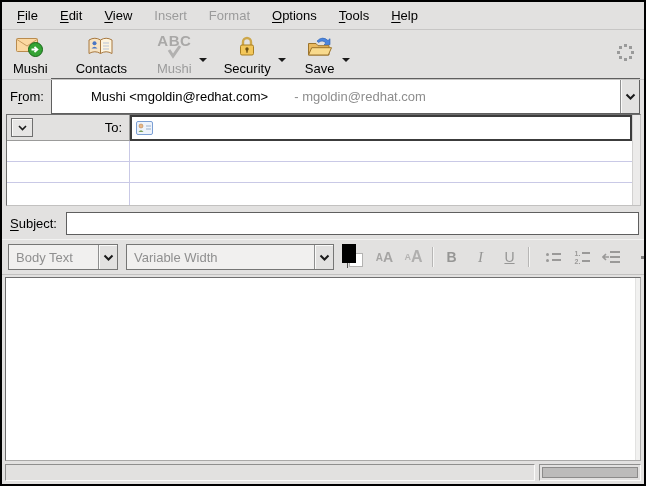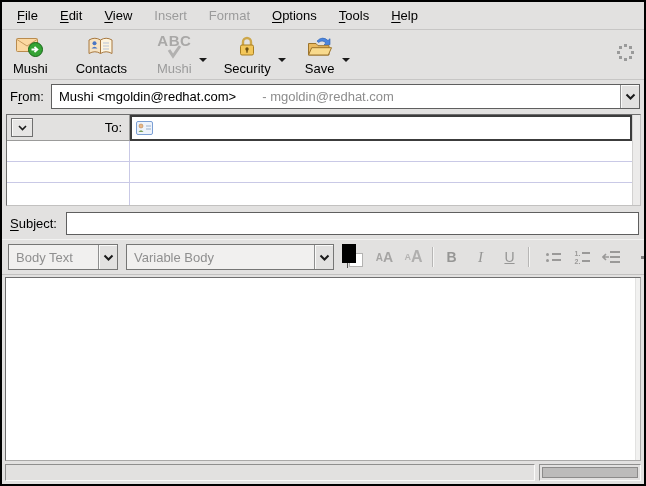--- a/index.html
+++ b/index.html
@@ -33,22 +33,22 @@
            margin-top: 26px; margin-left: 0; margin-right: 4px; }
   .throbber { position: absolute; right: 9px; top: 13px; width: 19px; height: 19px; }
   .throbber::before { content: ""; position: absolute; left: 8px; top: 8px; width: 3px; height: 3px;
       background: transparent;
       box-shadow: 0 -7px #9a9a9a, 5px -5px #9a9a9a, 7px 0 #9a9a9a, 5px 5px #9a9a9a,
                   0 7px #9a9a9a, -5px 5px #9a9a9a, -7px 0 #9a9a9a, -5px -5px #9a9a9a; }
   
   .from-row { height: 32px; flex: 0 0 32px; display: flex; align-items: center;
               padding: 0 4px 0 8px; }
   .from-label { margin-right: 7px; white-space: nowrap; }
-  .combo { height: 25px; display: flex; align-items: stretch; background: #fff;
-           border: 1px solid #5f5f5f; }
+  .combo { height: 36px; display: flex; align-items: stretch; background: #fff;
+           border: 1px solid #5f5f5f; padding-left: 32px; }
   .from-combo { flex: 1; }
   .combo-text { flex: 1; display: flex; align-items: center; padding-left: 7px;
                 white-space: nowrap; overflow: hidden; }
   .combo-hint { color: #8d8d8d; margin-left: 26px; }
   .combo-arrow { width: 19px; background: #e2e1e0; border-left: 1px solid #8f8f8f;
                  display: flex; align-items: center; justify-content: center;
                  box-shadow: inset 1px 1px 0 #fafaf9; }
   
   .recip { flex: 0 0 92px; height: 92px; margin: 2px 3px 0 4px; background: #fff;
            border-top: 1px solid #6e6e6e; border-left: 1px solid #6e6e6e;
@@ -264,21 +264,21 @@
   <div class="formatbar">
     <div class="fcombo fc-style">
       <div class="combo-text">Body Text</div>
       <div class="combo-arrow">
         <svg width="11" height="7" viewBox="0 0 11 7">
           <path d="M1.5 1.5 l4 4 4 -4" stroke="#1a1a1a" stroke-width="2" fill="none"></path>
         </svg>
       </div>
     </div>
     <div class="fcombo fc-font">
-      <div class="combo-text">Variable Body</div>
+      <div class="combo-text">Variable Width</div>
       <div class="combo-arrow">
         <svg width="11" height="7" viewBox="0 0 11 7">
           <path d="M1.5 1.5 l4 4 4 -4" stroke="#1a1a1a" stroke-width="2" fill="none"></path>
         </svg>
       </div>
     </div>
     <div class="color-widget">
       <div class="bg-swatch"></div>
       <div class="fg-swatch"></div>
       <div class="fg-tick"></div>

